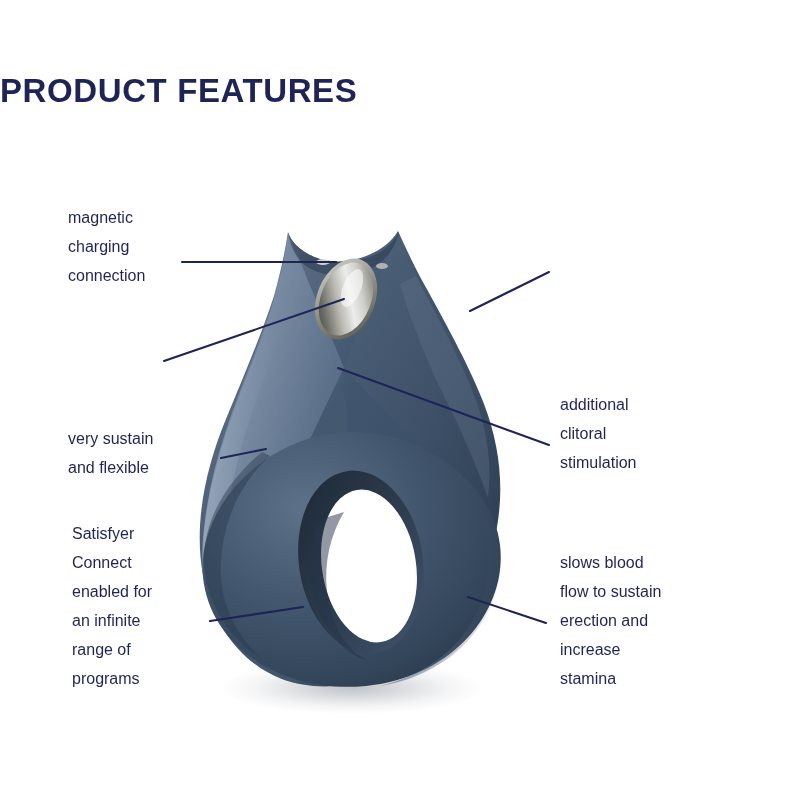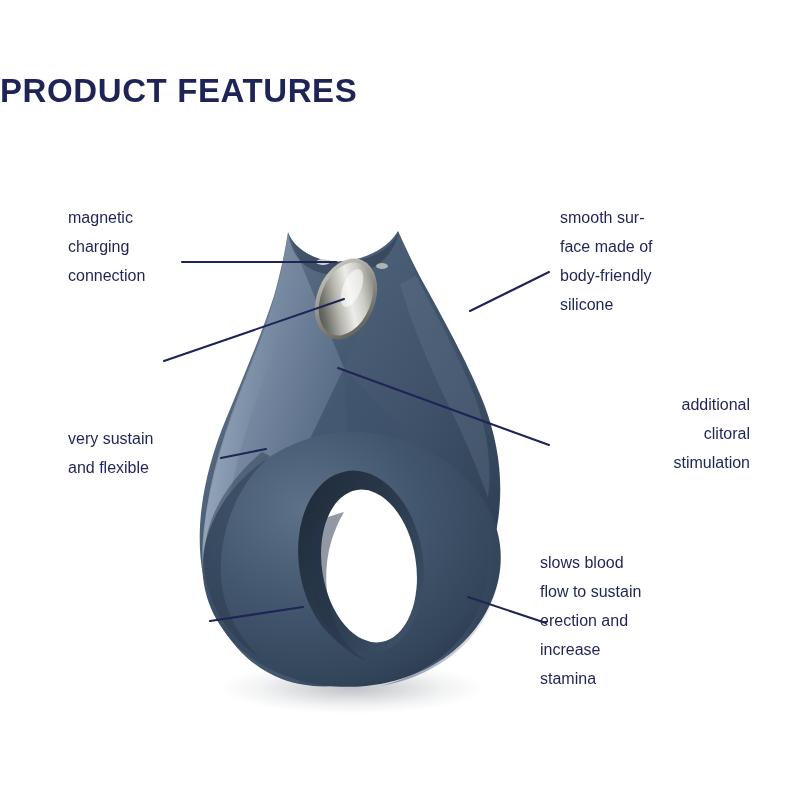--- a/index.html
+++ b/index.html
@@ -244,29 +244,31 @@
   </svg>
 
   <div class="label left" style="left:68px;  top:203px; width:170px;">magnetic
 charging
 connection</div>
 
 
   <div class="label left" style="left:68px;  top:424px; width:180px;">very sustain
 and flexible</div>
 
-
-  <div class="label right" style="left:560px; top:203px; width:190px;">smooth sur-
-face made of
-body-friendly
-silicone</div>
-
-  <div class="label right" style="left:560px; top:390px; width:190px;text-align:right;">additional
+  <div class="label left" style="left:72px;  top:519px; width:168px;">Satisfyer
+Connect
+enabled for
+an infinite
+range of
+programs</div>
+
+
+  <div class="label right" style="left:560px; top:390px; width:190px;">additional
 clitoral
 stimulation</div>
 
-  <div class="label right" style="left:540px; top:548px; width:200px;">slows blood
+  <div class="label right" style="left:560px; top:548px; width:200px;">slows blood
 flow to sustain
 erection and
 increase
 stamina</div>
 
 </div>
 
 </body></html>

